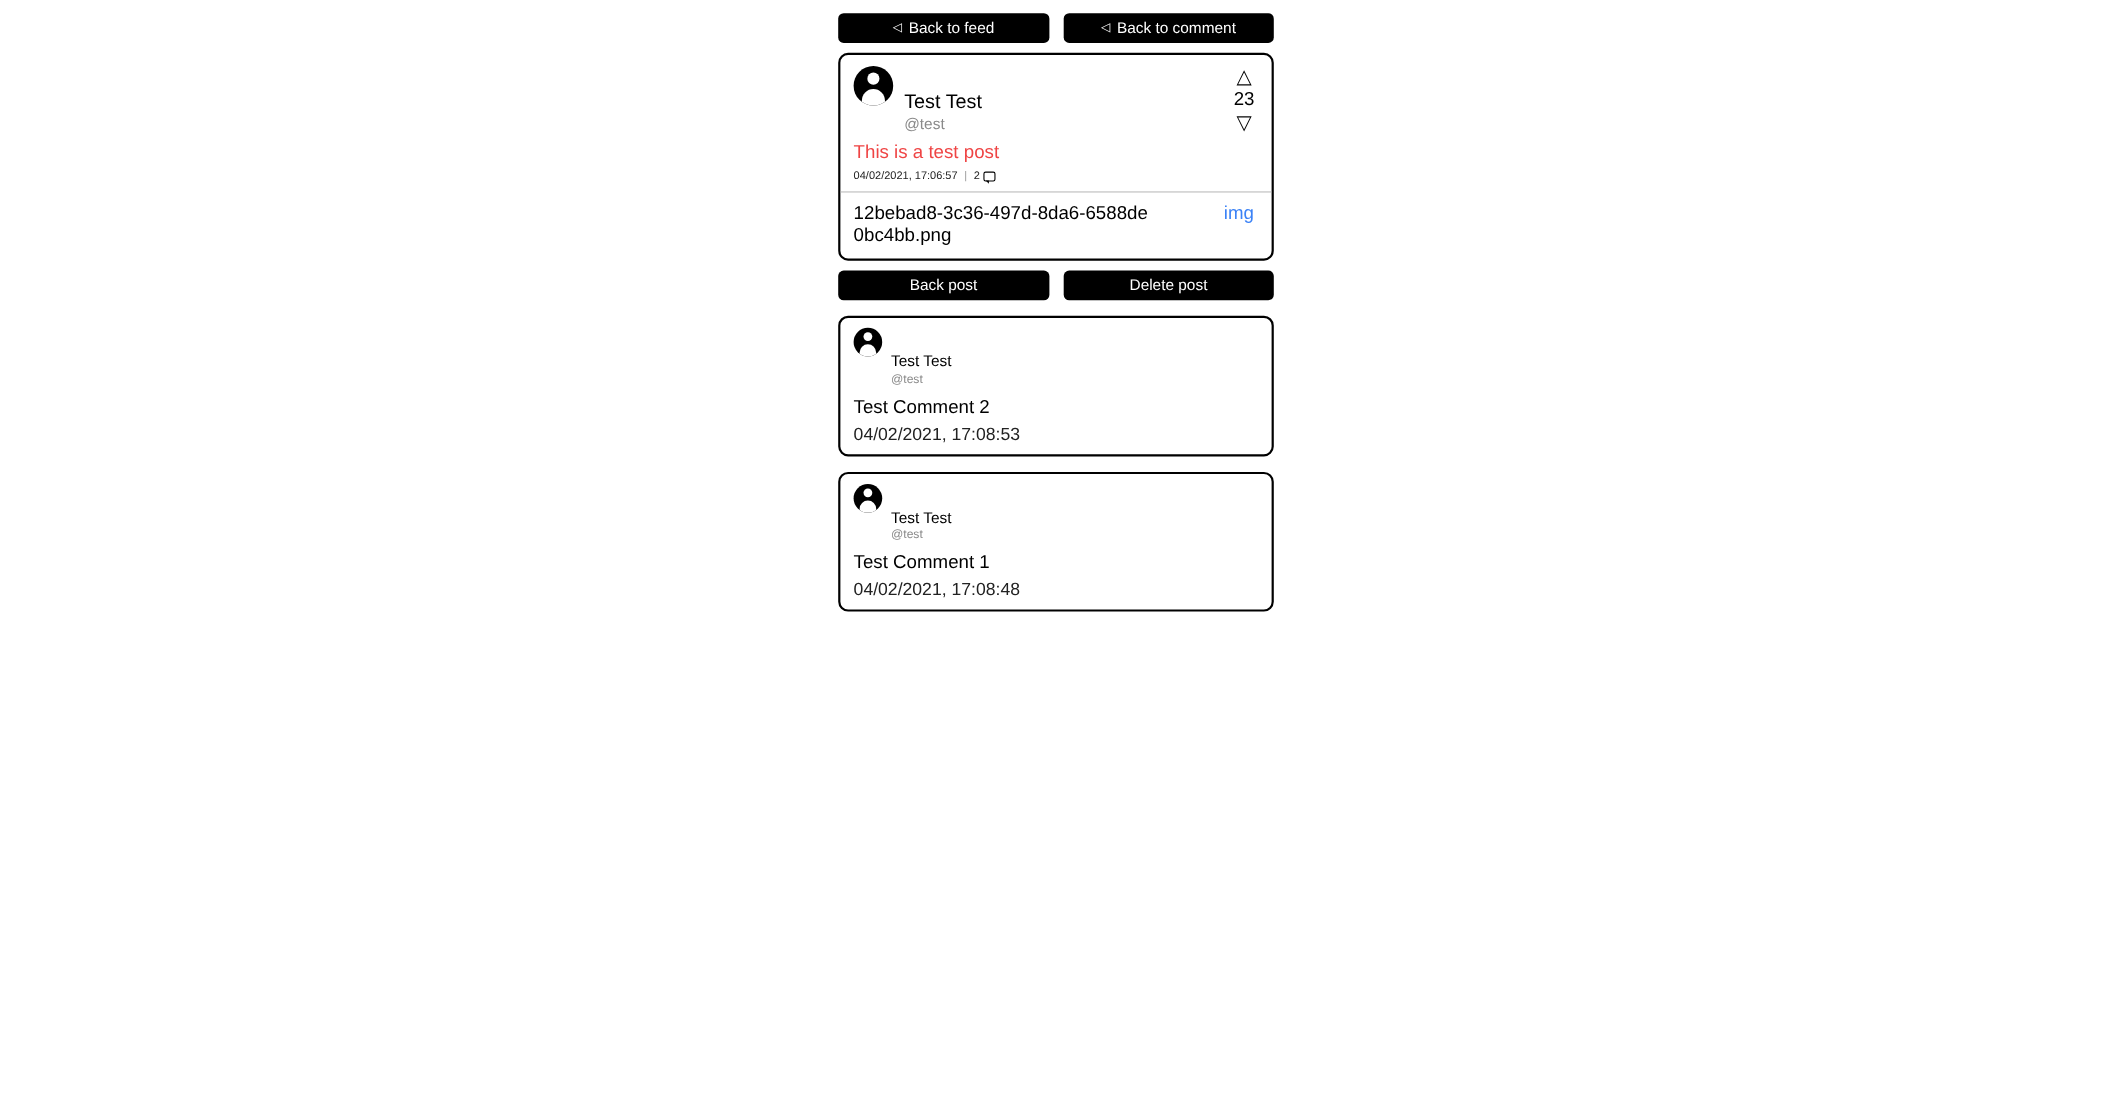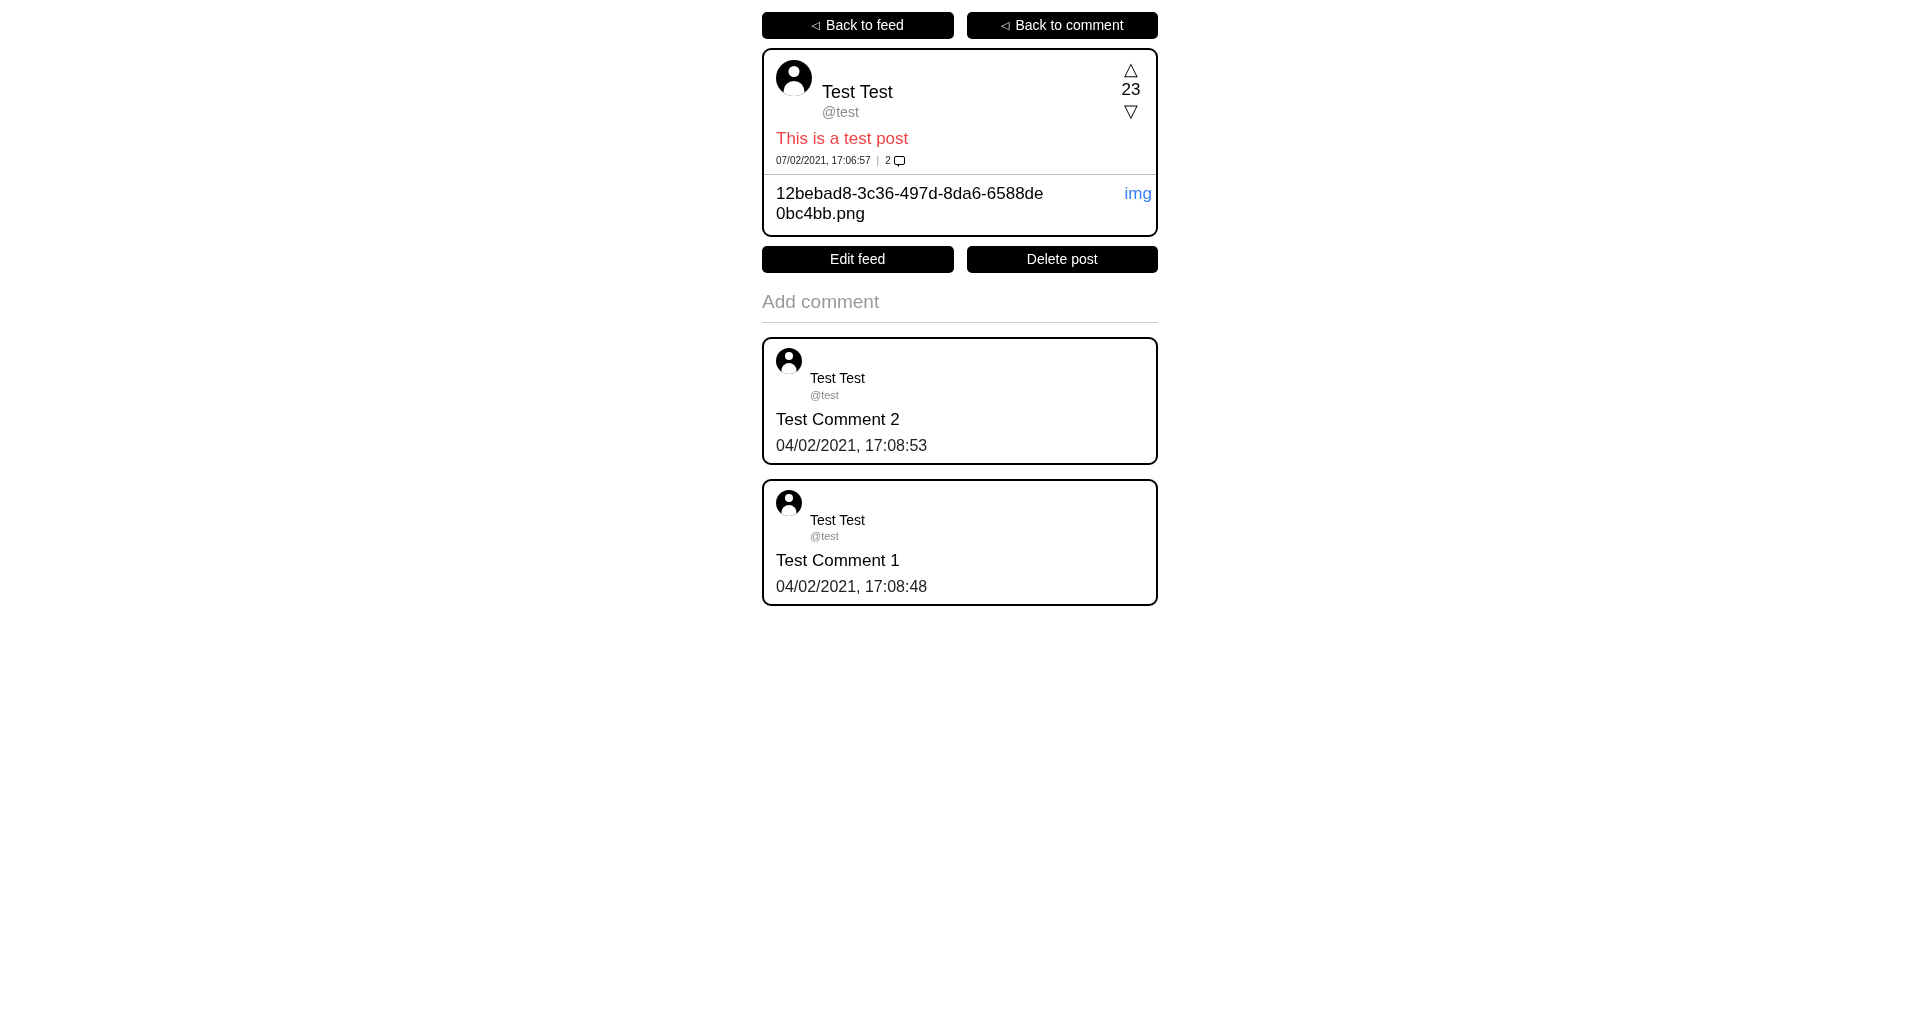--- a/index.html
+++ b/index.html
@@ -201,21 +201,21 @@
   }
   .vote-count {
     font-size: 17px;
     line-height: 20px;
   }
 
   .attachment-row {
     display: flex;
     align-items: flex-start;
     justify-content: space-between;
-    padding: 9px 4px 11px 12px;
+    padding: 9px 16px 11px 12px;
     gap: 10px;
   }
   .attachment-name {
     font-size: 17px;
     line-height: 1.18;
     word-break: break-all;
     max-width: 270px;
     color: #000000;
   }
   .attachment-type {
@@ -321,21 +321,21 @@
           <div class="avatar"></div>
           <div class="name-block">
             <span class="display-name">Test Test</span>
             <span class="handle">@test</span>
           </div>
         </div>
 
         <div class="post-body">This is a test post</div>
 
         <div class="post-meta">
-          <span>07/02/2021, 17:06:57</span>
+          <span>04/02/2021, 17:06:57</span>
           <span class="meta-sep">|</span>
           <span class="comment-count">
             <span>2</span>
             <span class="cmt-icon"></span>
           </span>
         </div>
 
         <div class="vote-col">
           <button class="vote-btn">△</button>
           <span class="vote-count">23</span>
@@ -344,26 +344,25 @@
       </div>
 
       <div class="attachment-row">
         <span class="attachment-name">12bebad8-3c36-497d-8da6-6588de0bc4bb.png</span>
         <span class="attachment-type">img</span>
       </div>
     </div>
 
     
     <div class="action-row">
-      <button class="action-btn">Edit feed</button>
+      <button class="action-btn">Back post</button>
       <button class="action-btn">Delete post</button>
     </div>
 
     
-    <input class="add-comment" type="text" placeholder="Add comment" style="">
 
     
     <div>
       <div class="comment-card">
         <div class="comment-author-row">
           <div class="avatar avatar-sm"></div>
           <div class="name-block">
             <span class="comment-name">Test Test</span>
             <span class="comment-handle">@test</span>
           </div>

